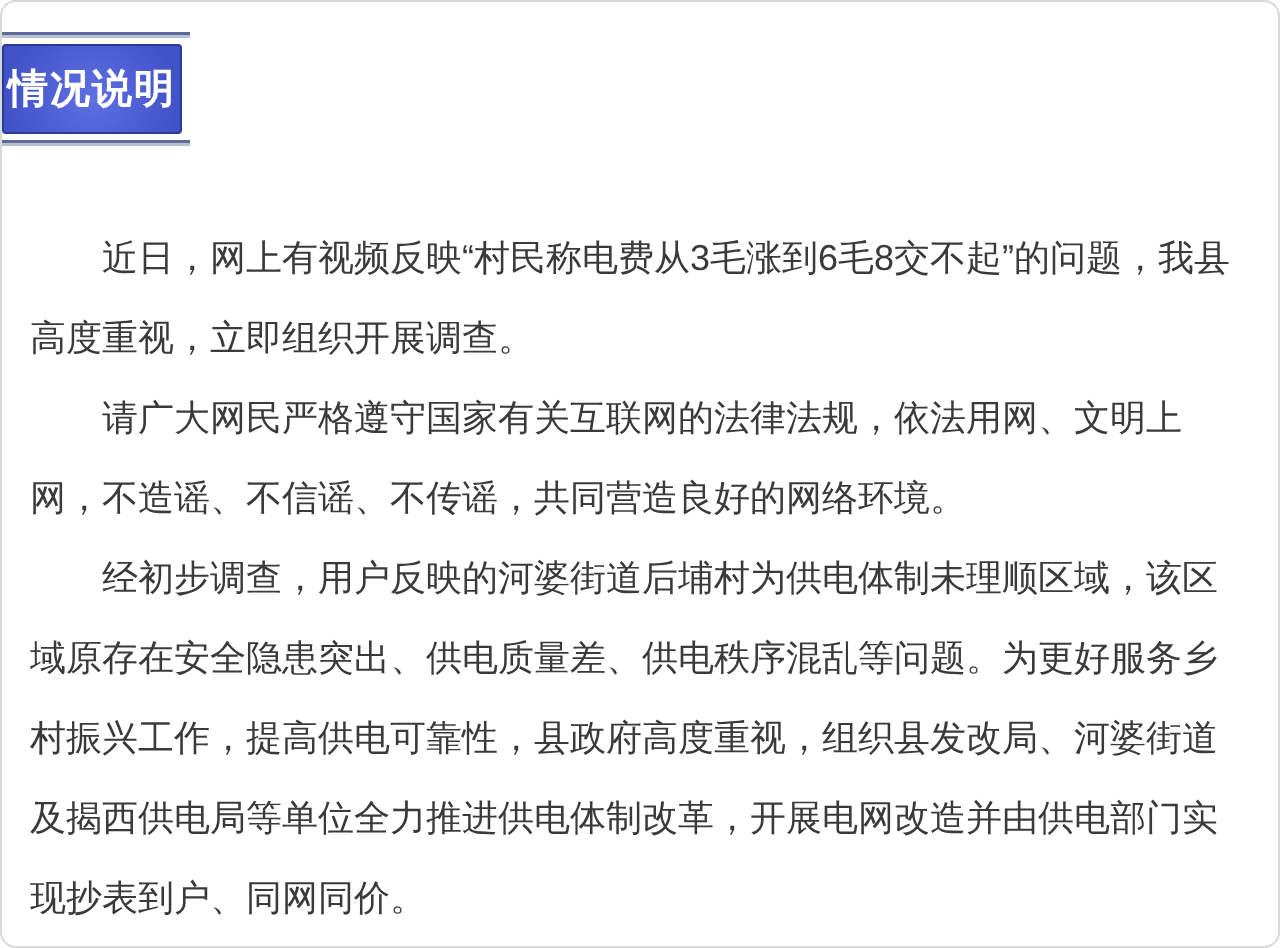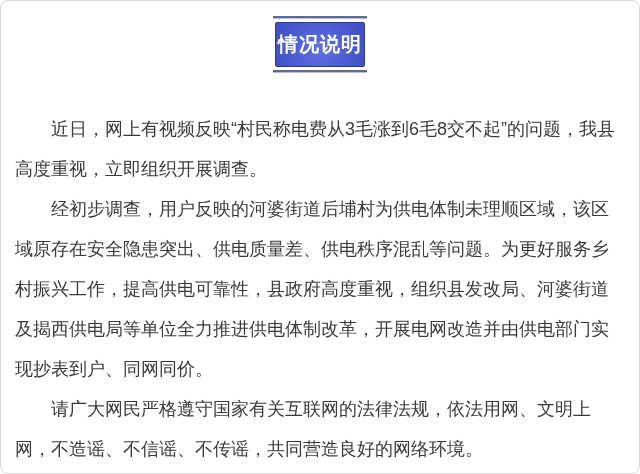--- a/index.html
+++ b/index.html
@@ -14,21 +14,21 @@
     height: 474px;
     background: #ffffff;
     border: 1px solid var(--card-border, #d9d9d9);
     border-radius: 8px;
     overflow: hidden;
   }
   .header {
     margin-top: 15px;
     display: flex;
     flex-direction: column;
-    align-items: center;
+    align-items: flex-start;
   }
   .rule {
     width: 94px;
     height: 3px;
     background: linear-gradient(to bottom,
       var(--rule-dark, #5e6b97) 0 55%,
       var(--rule-light, #b9bfd0) 55% 100%);
   }
   .badge {
     box-sizing: border-box;
@@ -76,17 +76,17 @@
 
 <div class="card">
   <div class="header">
     <div class="rule"></div>
     <div class="badge">情况说明</div>
     <div class="rule"></div>
   </div>
 
   <div class="body-text">
     <p class="para">近日，网上有视频反映“村民称电费从3毛涨到6毛8交不起”的问题，我县高度重视，立即组织开展调查。</p>
+    <p class="para">请广大网民严格遵守国家有关互联网的法律法规，依法用网、文明上网，不造谣、不信谣、不传谣，共同营造良好的网络环境。</p>
     <p class="para">经初步调查，用户反映的河婆街道后埔村为供电体制未理顺区域，该区域原存在安全隐患突出、供电质量差、供电秩序混乱等问题。为更好服务乡村振兴工作，提高供电可靠性，县政府高度重视，组织县发改局、河婆街道及揭西供电局等单位全力推进供电体制改革，开展电网改造并由供电部门实现抄表到户、同网同价。</p>
-    <p class="para">请广大网民严格遵守国家有关互联网的法律法规，依法用网、文明上网，不造谣、不信谣、不传谣，共同营造良好的网络环境。</p>
     <p class="date">2024年5月11日</p>
   </div>
 </div>
 
 </body></html>

